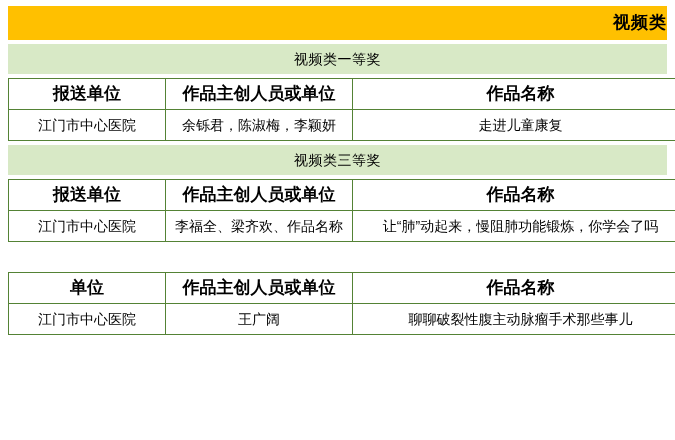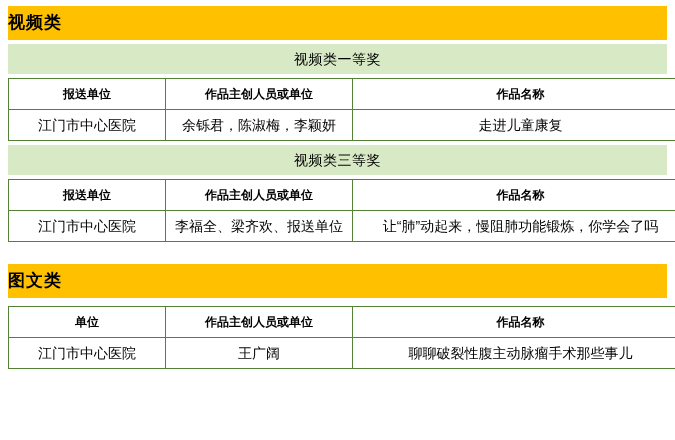--- a/index.html
+++ b/index.html
@@ -22,21 +22,21 @@
     padding: 6px 8px 0 8px;
   }
   .section {
     width: 659px;
   }
   .gold-banner {
     background: #ffc000;
     color: #000000;
     font-size: 17px;
     font-weight: bold;
-    text-align: left;
+    text-align: right;
     padding: 7px 0 7px 0;
     line-height: 20px;
     letter-spacing: 1px;
   }
   .green-banner {
     background: #d8e9c6;
     color: #000000;
     font-size: 14px;
     font-weight: normal;
     text-align: center;
@@ -53,21 +53,21 @@
     border: 1px solid #548235;
     text-align: center;
     vertical-align: middle;
     font-size: 14px;
     padding: 7px 3px;
     line-height: 16px;
     background: #ffffff;
   }
   table.grid th {
     font-weight: bold;
-    font-size: 12px;
+    font-size: 17px;
   }
   .col-a { width: 150px; }
   .col-b { width: 180px; }
   .col-c { width: 329px; }
   .gap-sm { height: 4px; }
   .gap-lg { height: 22px; }
 </style>
 </head>
 <body>
 
@@ -109,31 +109,30 @@
       <thead>
         <tr>
           <th class="col-a">报送单位</th>
           <th class="col-b">作品主创人员或单位</th>
           <th class="col-c">作品名称</th>
         </tr>
       </thead>
       <tbody>
         <tr>
           <td class="col-a">江门市中心医院</td>
-          <td class="col-b">李福全、梁齐欢、报送单位</td>
+          <td class="col-b">李福全、梁齐欢、作品名称</td>
           <td class="col-c">让“肺”动起来，慢阻肺功能锻炼，你学会了吗</td>
         </tr>
       </tbody>
     </table>
   </div>
 
   <div class="gap-lg"></div>
 
   <div class="section">
-    <div class="gold-banner">图文类</div>
 
     <div class="gap-sm"></div>
 
 
     <div class="gap-sm"></div>
 
     <table class="grid">
       <thead>
         <tr>
           <th class="col-a">单位</th>

